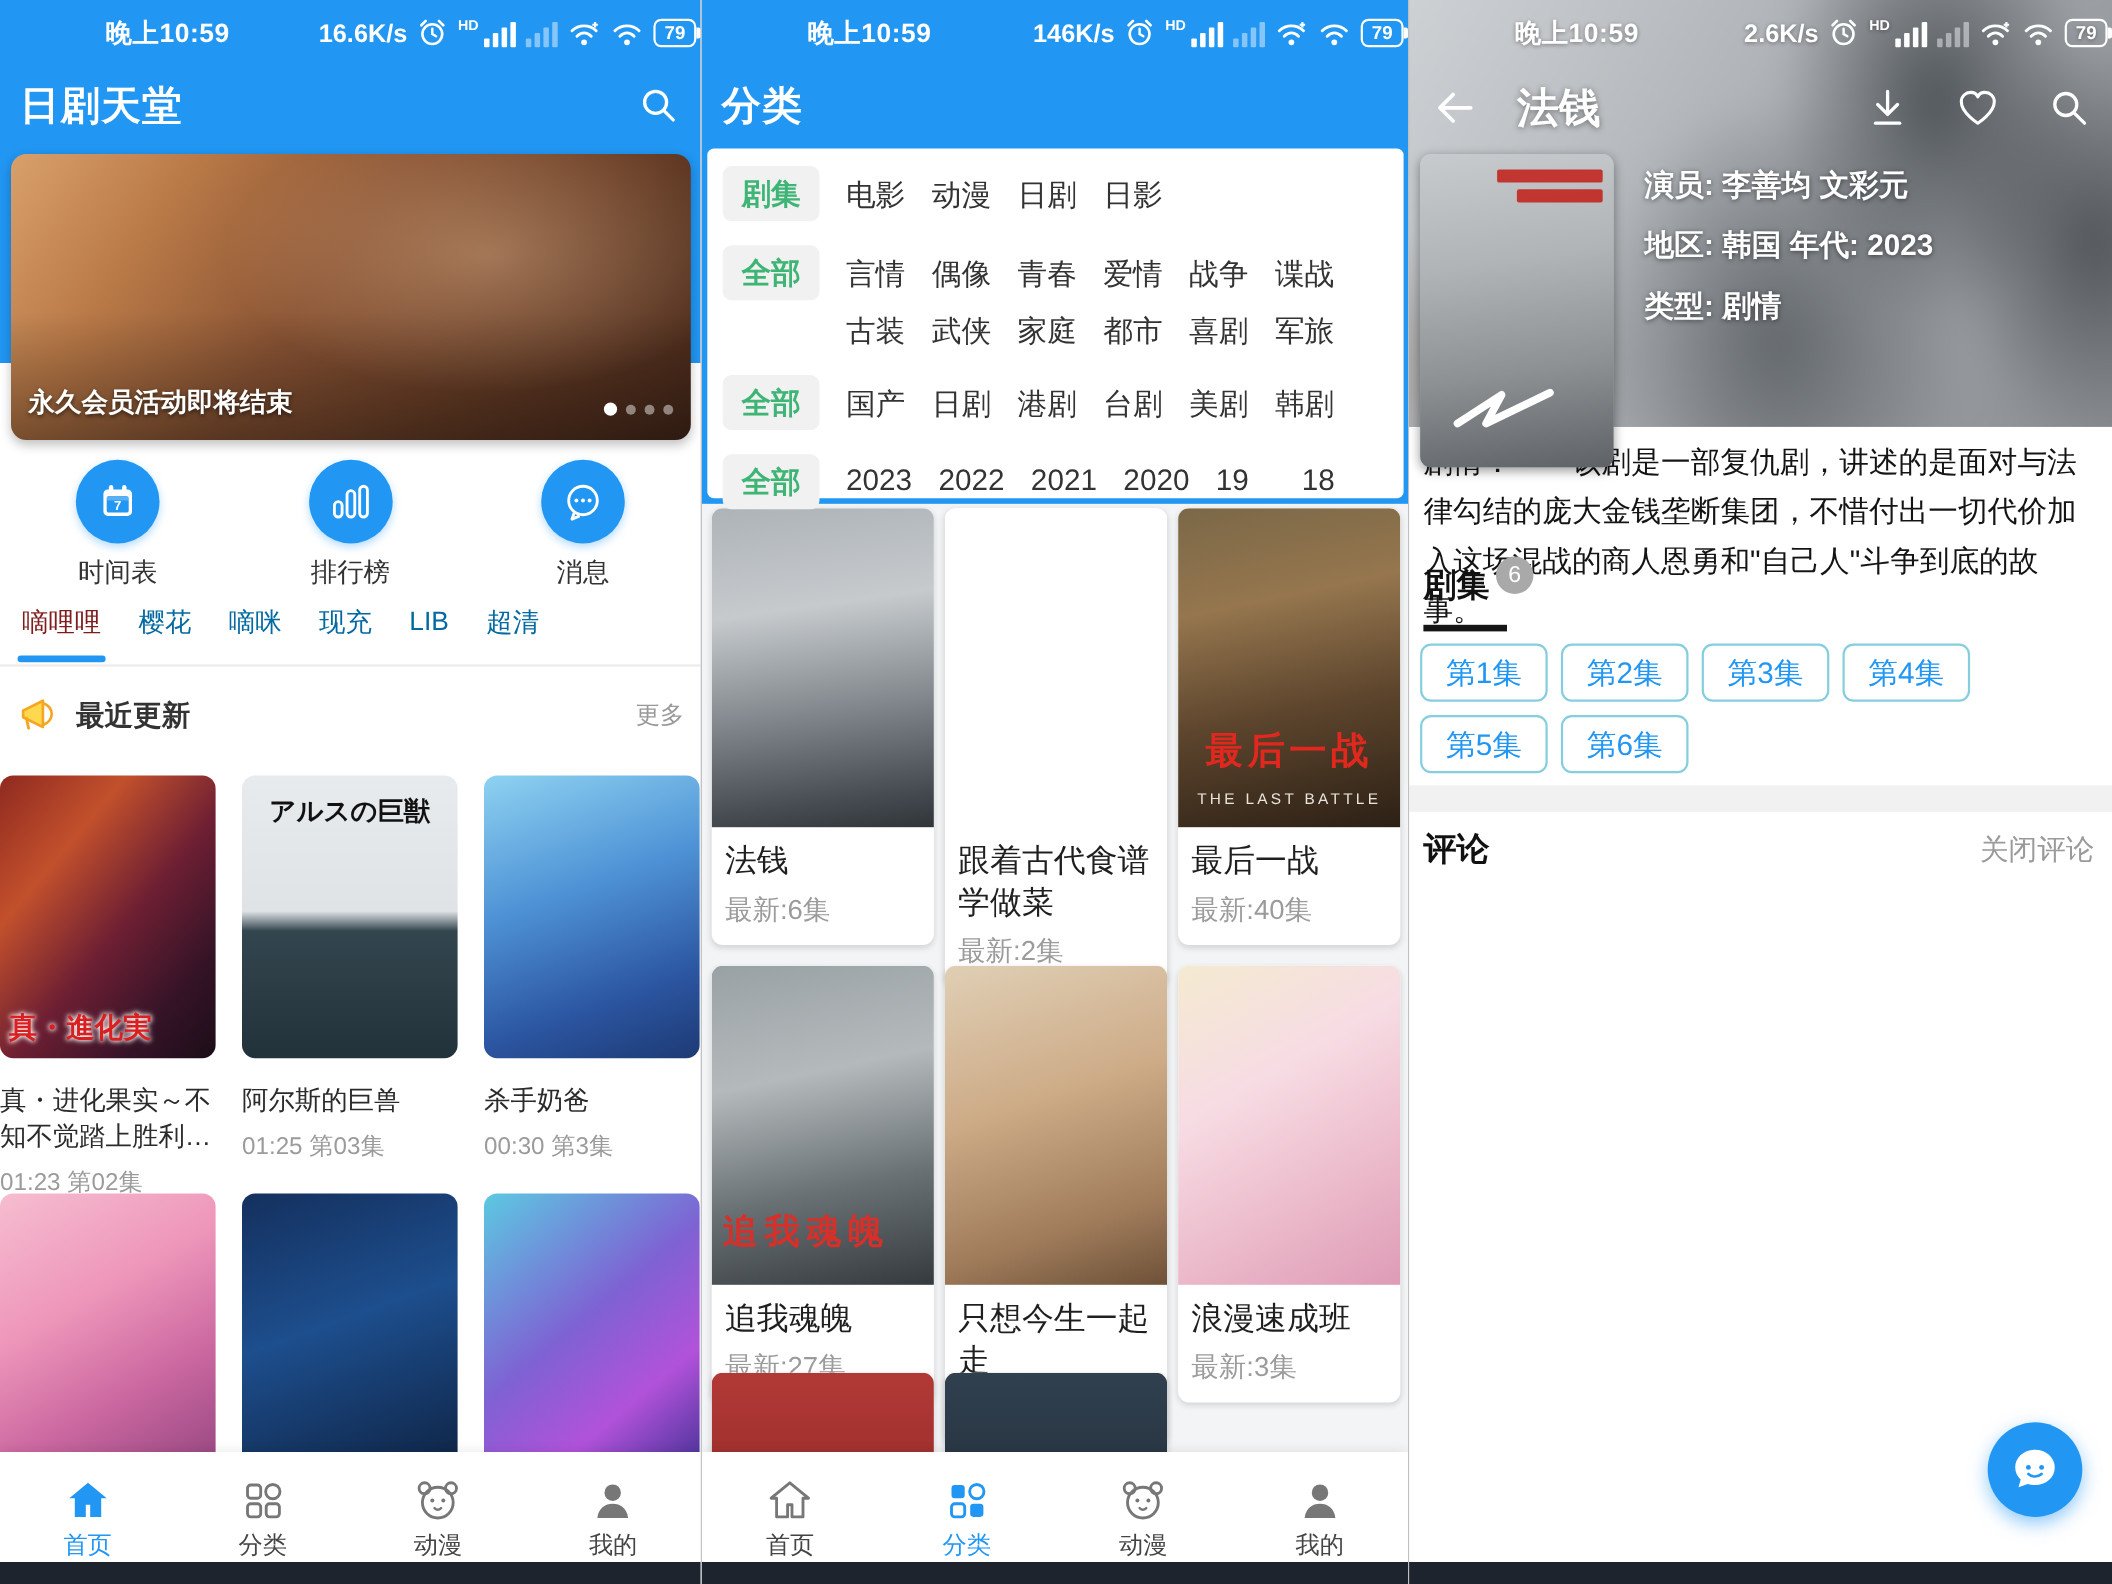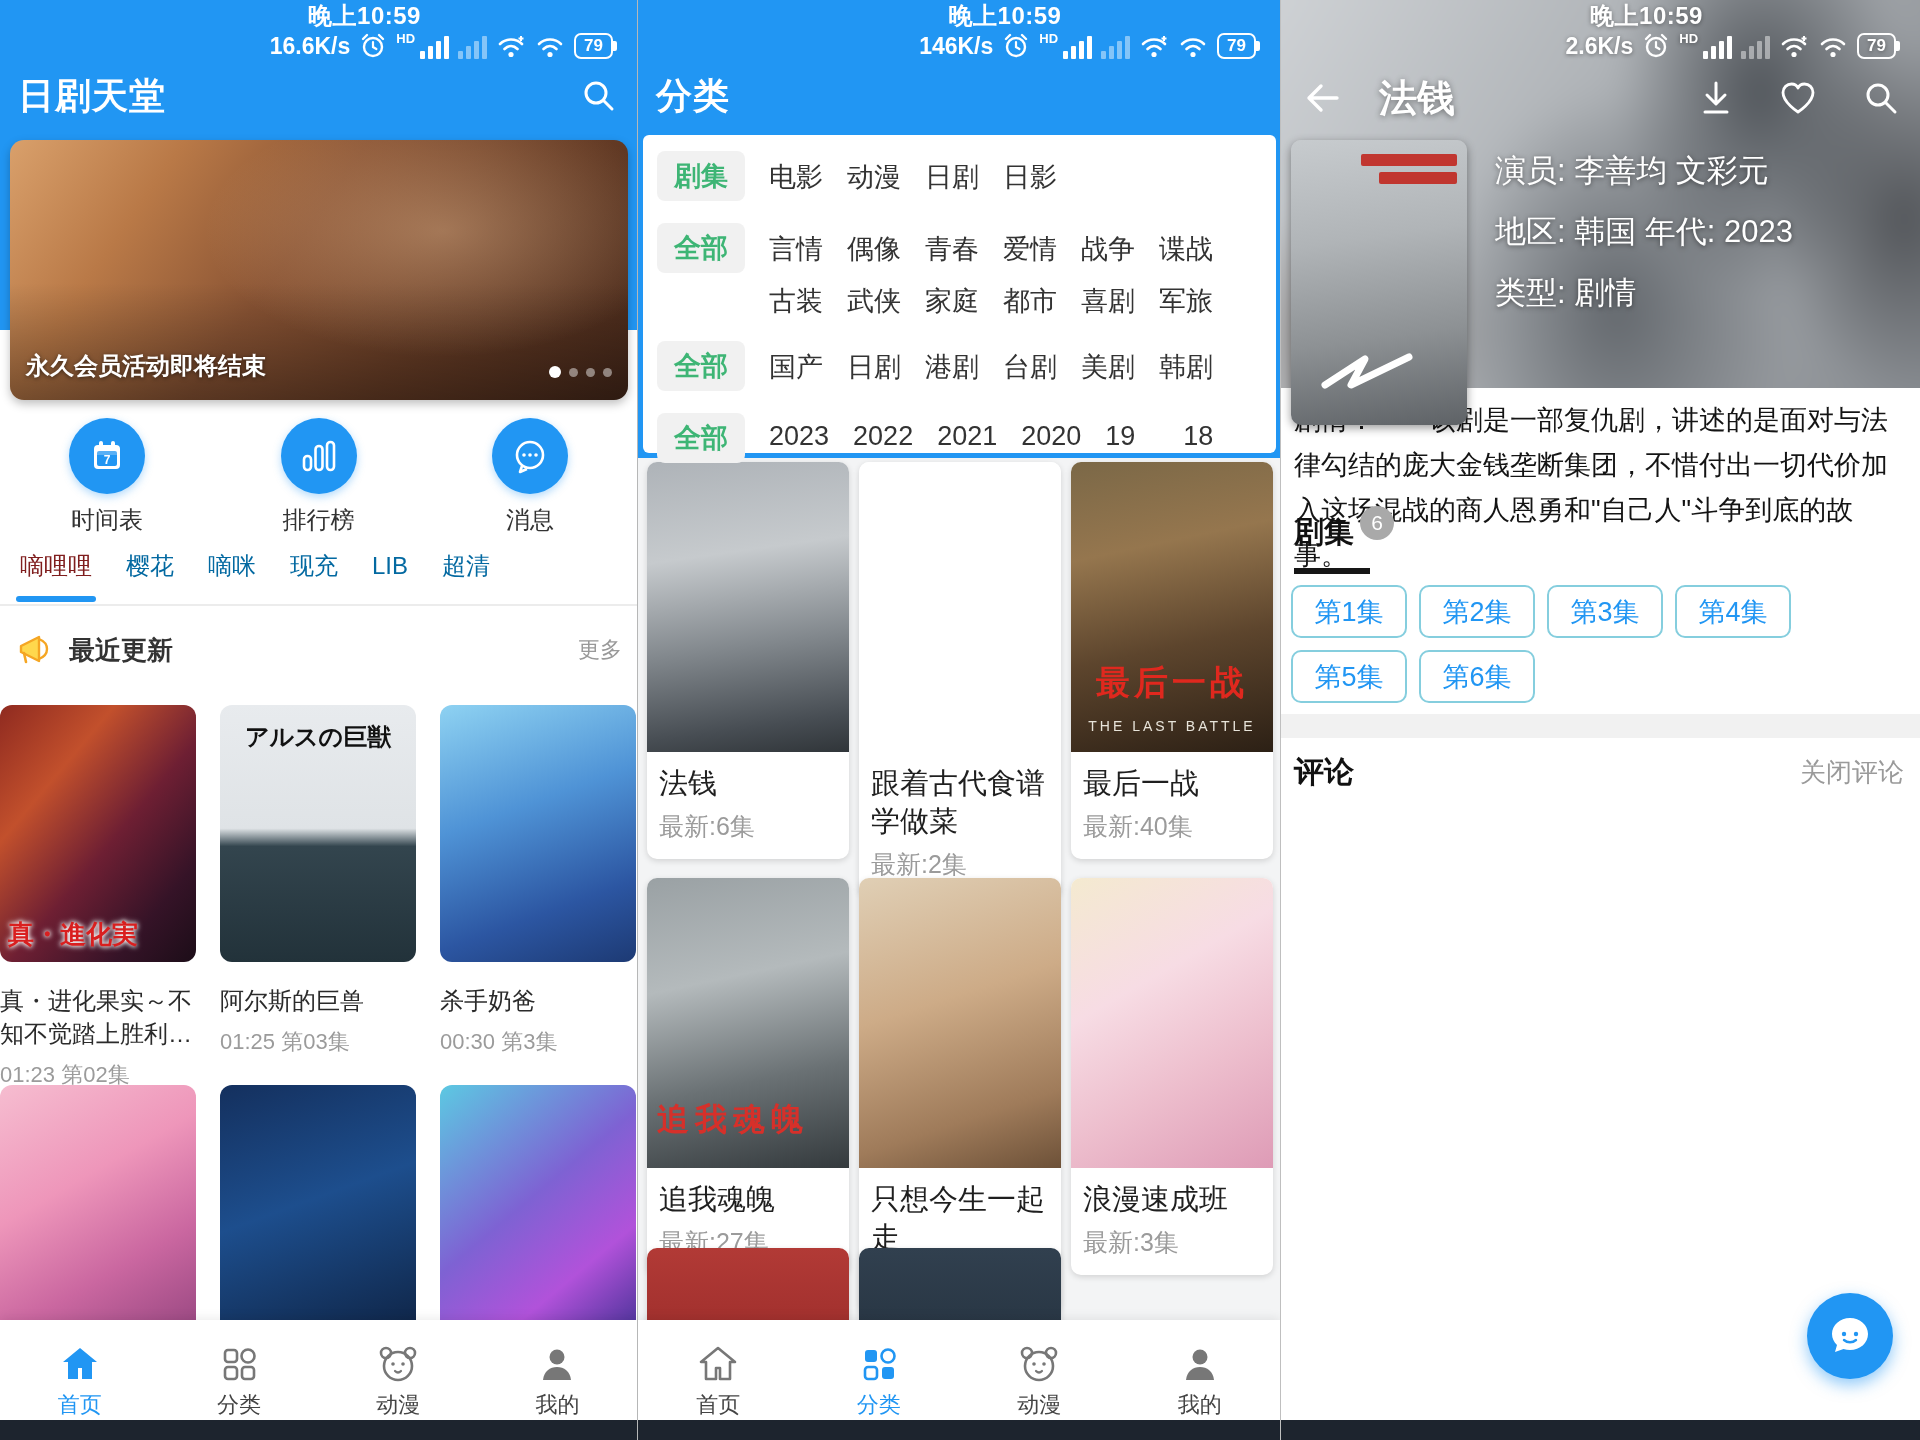--- a/index.html
+++ b/index.html
@@ -6,21 +6,21 @@
   *{box-sizing:border-box;}
   #stage{position:relative;width:1920px;height:1440px;overflow:hidden;background:#fff;
          font-family:"Liberation Sans","DejaVu Sans",sans-serif;-webkit-font-smoothing:antialiased;}
   .phone{position:absolute;top:0;height:1440px;overflow:hidden;background:#fff;}
   #p1{left:0;width:637px;}
   #p2{left:637px;width:643px;border-left:1px solid rgba(0,0,0,.25);background:#f3f4f5;}
   #p3{left:1280px;width:640px;border-left:1px solid rgba(0,0,0,.25);}
 
   
   .statusbar{position:absolute;top:0;left:0;right:0;height:60px;display:flex;align-items:center;
-             color:#fff;padding:0 24px;z-index:30;flex-direction:column;}
+             color:#fff;padding:0 4px;z-index:30;}
   .sb-time{margin-left:92px;font-size:24px;font-weight:600;letter-spacing:.5px;}
   .sb-right{margin-left:auto;display:flex;align-items:center;gap:9px;}
   .sb-speed{font-size:23px;font-weight:600;}
   .bars{display:inline-flex;align-items:flex-end;gap:3px;height:26px;}
   .bars i{display:block;width:5px;background:#fff;border-radius:1px;}
   .bars i:nth-child(1){height:8px}.bars i:nth-child(2){height:13px}
   .bars i:nth-child(3){height:18px}.bars i:nth-child(4){height:23px}
   .bars.dim i{opacity:.45}
   .hd{font-size:13px;font-weight:700;line-height:1;margin-right:-4px;transform:translateY(-8px);}
   .batt{border:2px solid #fff;border-radius:7px;font-size:17px;font-weight:700;color:#fff;
@@ -144,21 +144,21 @@
   .d-actions{margin-left:auto;display:flex;align-items:center;gap:44px;}
   .d-poster{position:absolute;left:10px;top:140px;width:176px;height:285px;border-radius:10px;z-index:8;
         overflow:hidden;box-shadow:0 3px 10px rgba(0,0,0,.4);
         background:linear-gradient(172deg,#c7cbce 0%,#b0b4b7 35%,#8d9194 68%,#5e6266 100%);}
   .d-poster .red1,.d-poster .red2{position:absolute;right:10px;height:12px;background:#c1271f;
         border-radius:2px;opacity:.9;}
   .d-poster .red1{top:14px;width:96px;}
   .d-poster .red2{top:32px;width:78px;}
   .d-poster .mark{position:absolute;left:28px;bottom:34px;width:96px;height:40px;}
   .d-meta{position:absolute;left:214px;top:150px;z-index:8;color:#fff;}
-  .d-meta div{font-size:31px;font-weight:400;margin-bottom:19px;text-shadow:0 1px 5px rgba(0,0,0,.55);}
+  .d-meta div{font-size:27px;font-weight:700;margin-bottom:19px;text-shadow:0 1px 5px rgba(0,0,0,.55);}
   .d-desc{position:absolute;left:13px;right:14px;top:398px;font-size:27px;line-height:45px;color:#141414;}
   .d-eps-head{position:absolute;left:13px;top:512px;display:flex;align-items:flex-start;}
   .d-eps-title{font-size:30px;font-weight:700;color:#111;}
   .d-eps-badge{margin-left:6px;margin-top:-6px;width:34px;height:34px;border-radius:50%;background:#a9a9a9;
         color:#fff;font-size:21px;display:flex;align-items:center;justify-content:center;}
   .d-eps-underline{position:absolute;left:13px;top:568px;width:76px;height:6px;background:#161616;}
   .d-episodes{position:absolute;left:10px;right:10px;top:585px;display:flex;flex-wrap:wrap;
         column-gap:27px;row-gap:20px;gap:12px;}
   .ep-btn{width:116px;height:53px;border:2px solid #85cede;border-radius:10px;color:#2196f3;
         font-size:27px;display:flex;align-items:center;justify-content:center;background:#fff;}

